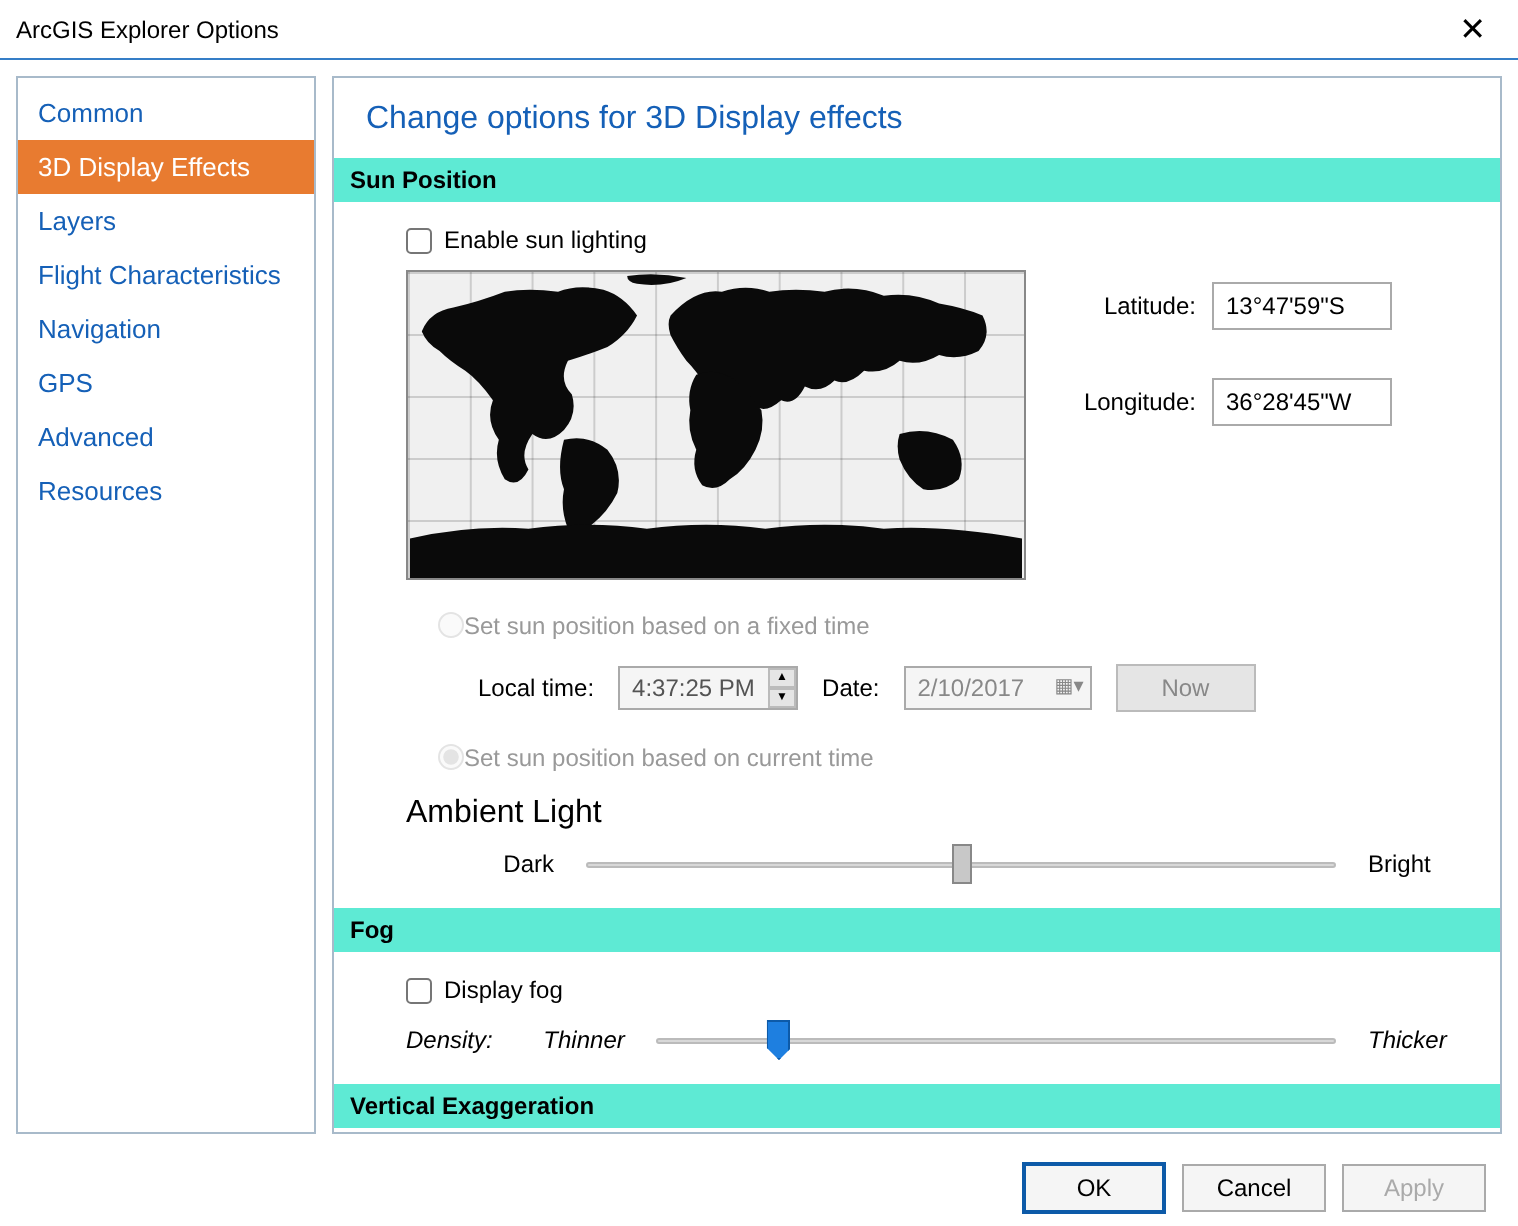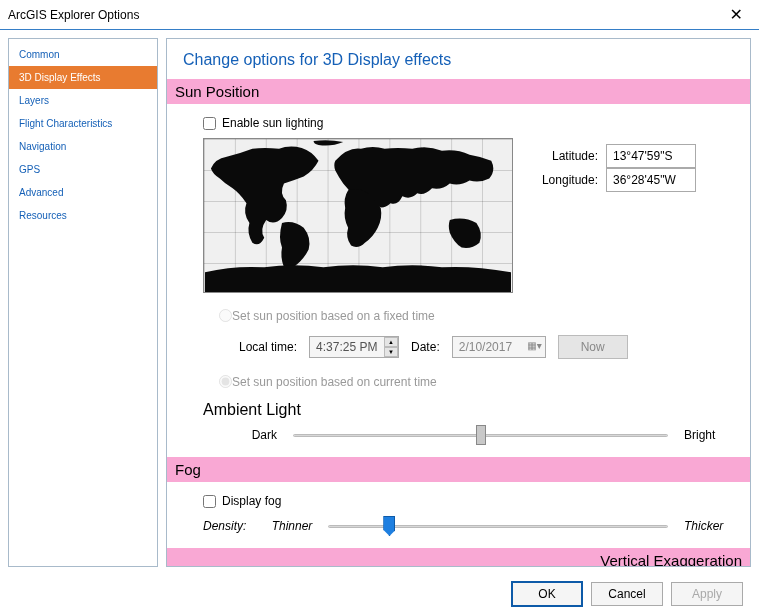--- a/index.html
+++ b/index.html
@@ -4,48 +4,48 @@
   <style>
     * { box-sizing: border-box; margin: 0; padding: 0; font-family: 'Segoe UI', Tahoma, sans-serif; font-size: 12px; }
     body { background: #fff; width: 759px; height: 613px; overflow: hidden; }
     
     .titlebar { height: 30px; border-bottom: 1px solid #357ec7; display: flex; align-items: center; padding: 0 8px; justify-content: space-between; gap: 16px; }
     .close-btn { font-size: 16px; cursor: pointer; padding: 0 8px; }
     
     .content { display: flex; height: 545px; padding: 8px; gap: 8px; }
     
     .sidebar { width: 150px; border: 1px solid #a8baca; background: #fff; padding: 4px 0; }
-    .sidebar-item { padding: 6px 10px; color: #1560b7; cursor: pointer; font-size: 10px; }
+    .sidebar-item { padding: 6px 10px; color: #1560b7; cursor: pointer; font-size: 13px; }
     .sidebar-item.active { background: #e87b30; color: #fff; }
     
     .main { flex: 1; border: 1px solid #a8baca; display: flex; flex-direction: column; overflow: hidden; }
     .main-inner { flex: 1; overflow-y: scroll; padding: 12px 16px; }
     
     .page-title { color: #1560b7; font-size: 16px; font-weight: normal; margin-bottom: 10px; }
     
-    .section-header { background: #f9a8d4; padding: 4px 8px; font-weight: normal; font-size: 15px; margin: 0 -16px 12px -16px; }
+    .section-header { background: #5eead4; padding: 4px 8px; font-weight: bold; font-size: 12px; margin: 0 -16px 12px -16px; }
     
     .checkbox-row { display: flex; align-items: center; gap: 6px; margin-left: 20px; margin-bottom: 8px; }
     .checkbox-row input[type="checkbox"] { width: 13px; height: 13px; }
     
     .sun-area { display: flex; gap: 20px; margin-left: 20px; margin-bottom: 16px; }
     
     .worldmap-placeholder {
       width: 310px;
       height: 155px;
       border: 1px solid #888;
       background:
         linear-gradient(to right, rgba(0,0,0,0.15) 1px, transparent 1px) 0 0 / 30.9px 100%,
         linear-gradient(to bottom, rgba(0,0,0,0.15) 1px, transparent 1px) 0 0 / 100% 31px,
         #f0f0f0;
       position: relative;
     }
     .worldmap-svg { position: absolute; inset: 0; width: 100%; height: 100%; }
     
-    .coord-fields { display: flex; flex-direction: column; padding-top: 6px; }
+    .coord-fields { display: flex; flex-direction: column; gap: 24px; padding-top: 6px; }
     .coord-row { display: flex; align-items: center; gap: 8px; }
     .coord-row label { width: 65px; text-align: right; }
     .coord-input { width: 90px; padding: 4px 6px; border: 1px solid #aaa; background: #fff; }
     
     .radio-row { display: flex; align-items: flex-start; gap: 0; margin-left: 36px; margin-bottom: 12px; }
     .radio-row input[type="radio"] { width: 13px; height: 13px; }
     .radio-row.disabled { color: #999; }
     .radio-row.disabled input { opacity: 0.6; }
     
     .time-row { display: flex; align-items: center; gap: 12px; margin-left: 56px; margin-bottom: 16px; }
@@ -63,21 +63,21 @@
     .slider-label { margin-bottom: 6px; font-size: 16px; }
     .slider-row { display: flex; align-items: center; gap: 16px; margin-left: 24px; }
     .slider-row-fog { margin-left: 20px; display: flex; align-items: center; gap: 16px; margin-bottom: 12px; font-style: italic; }
     .slider-left, .slider-right { width: 50px; font-size: 12px; }
     .slider-left { text-align: right; }
     .slider-track { flex: 1; height: 20px; position: relative; display: flex; align-items: center; }
     .slider-line { height: 3px; background: #d8d8d8; border: 1px solid #bbb; width: 100%; border-radius: 2px; }
     .slider-thumb { position: absolute; width: 10px; height: 20px; background: #c8c8c8; border: 1px solid #888; top: 0; transform: translateX(-50%); }
     .slider-thumb.blue { background: #1e7fe0; border-color: #0d5aa8; width: 12px; height: 20px; clip-path: polygon(0 0, 100% 0, 100% 70%, 50% 100%, 0 70%); }
     
-    .section-header.last { margin-bottom: 0; text-align: right; }
+    .section-header.last { margin-bottom: 0; }
     
     .footer { height: 38px; display: flex; align-items: center; justify-content: flex-end; padding-right: 16px; gap: 8px; }
     .footer-btn { width: 72px; padding: 4px; text-align: center; border: 1px solid #aaa; background: #f5f5f5; font-size: 12px; cursor: pointer; }
     .footer-btn.primary { border: 2px solid #0d5aa8; }
     .footer-btn.disabled { color: #aaa; }
     
     ::-webkit-scrollbar { width: 17px; }
     ::-webkit-scrollbar-track { background: #f0f0f0; }
     ::-webkit-scrollbar-thumb { background: #c8c8c8; border: 1px solid #aaa; }
   </style>

